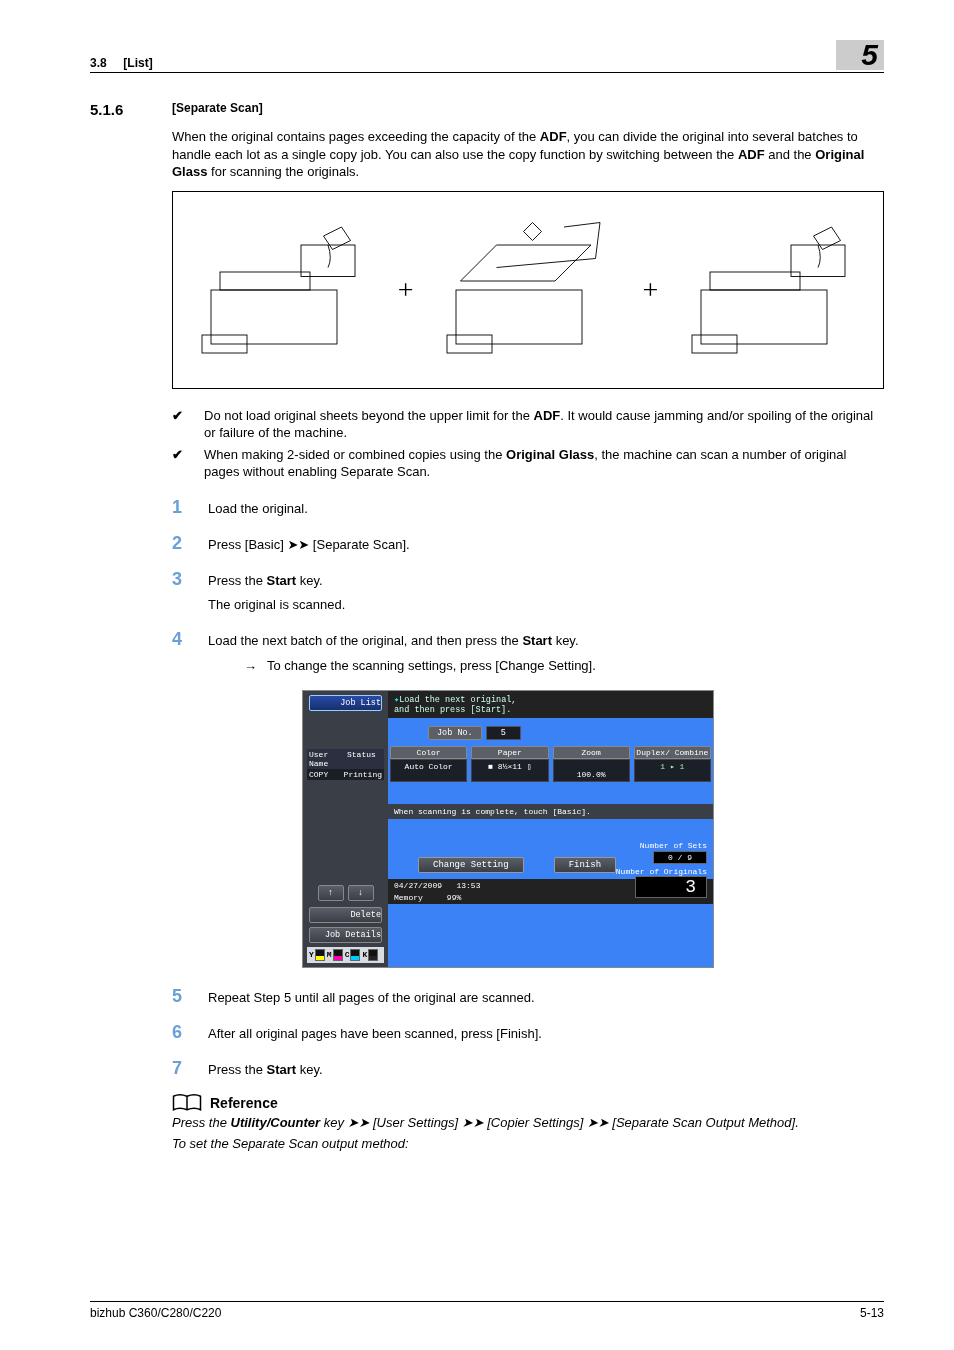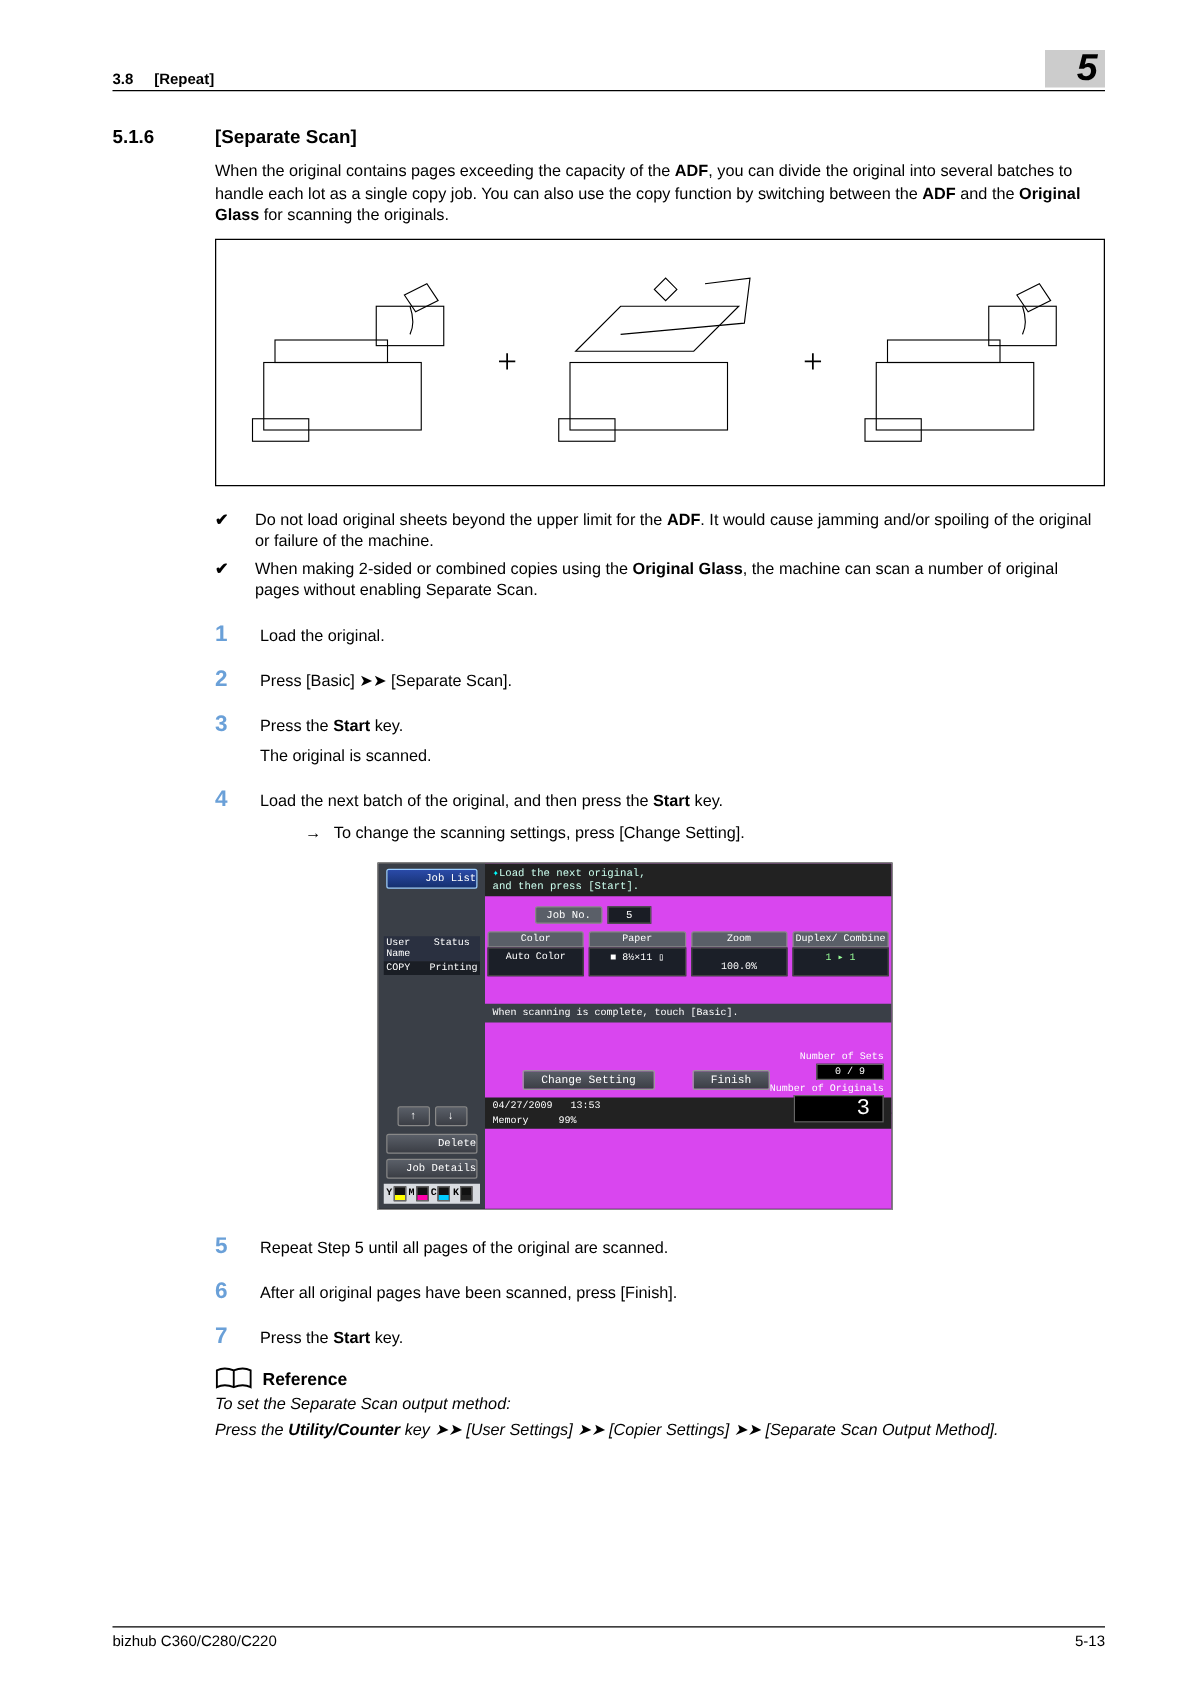--- a/index.html
+++ b/index.html
@@ -45,21 +45,21 @@
     gap: 42px;
     margin-bottom: 10px;
   }
   .section-num {
     font-weight: bold;
     font-size: 15px;
     width: 40px;
   }
   .section-title {
     font-weight: bold;
-    font-size: 15px;
+    font-size: 12px;
   }
   .content {
     margin-left: 82px;
   }
   .para {
     line-height: 1.35;
     margin-bottom: 10px;
   }
   .figure-box {
     border: 1px solid #000;
@@ -169,21 +169,21 @@
   }
   .toner { display:flex; align-items:center; gap:1px; }
   .toner-label { font-size:8px; font-weight:bold; }
   .Y{color:#000;} .Mc{color:#000;} .Cc{color:#000;} .K{color:#000;}
   .bar { width:8px; height:10px; background:#111; border:1px solid #666; position:relative;}
   .bar.i::after{content:"";position:absolute;bottom:0;left:0;right:0;height:40%;}
   .bar.y::after{background:#ff0;}
   .bar.m::after{background:#f0a;}
   .bar.c::after{background:#0cf;}
   .bar.k::after{background:#222;}
-  .sc-right { flex:1; background:#d946ef; position:relative; }
+  .sc-right { flex:1; background:#3b82f6; position:relative; }
   .msg-bar {
     background:#222; padding:3px 6px; color:#cfe;
     display:flex; flex-direction:column;
   }
   .msg-icon { color:#0ff; }
   .jobno-row { margin-top:8px; display:flex; gap:4px; padding-left:40px;}
   .jobno-lbl { background:#5a5f68; border:1px solid #888; border-radius:2px; padding:1px 8px;}
   .jobno-val { background:#1a1d25; border:1px solid #555; padding:1px 14px;}
   .hdr-row { display:flex; margin-top:6px;}
   .hdr-cell { flex:1; background:#5a5f68; border:1px solid #888; border-radius:2px 2px 0 0; text-align:center; padding:1px 0; margin:0 2px; font-size:8px;}
@@ -226,21 +226,21 @@
 </style>
 </head>
 <body>
 
 <div class="page">
 
   <div class="top-row">
     <div class="top-left">
       <span>3.8</span>
       &nbsp;&nbsp;&nbsp;
-      <span>[Repeat]</span>
+      <span>[List]</span>
     </div>
     <div class="top-chapter">5</div>
   </div>
 
   <div class="section-row">
     <div class="section-num">5.1.6</div>
     <div class="section-title">[Separate Scan]</div>
   </div>
 
   <div class="content">
@@ -432,24 +432,24 @@
       </div>
     </div>
 
     <div class="ref-row">
       <svg class="ref-icon" viewBox="0 0 40 26">
         <path d="M2 4 Q10 0 20 4 Q30 0 38 4 L38 22 Q30 18 20 22 Q10 18 2 22 Z" fill="none" stroke="#000" stroke-width="2"></path>
         <line x1="20" y1="4" x2="20" y2="22" stroke="#000" stroke-width="2"></line>
       </svg>
       <span class="ref-title">Reference</span>
     </div>
-    <div class="ref-text">To set the Separate Scan output method:</div>
     <div class="ref-text">
       <span>Press the </span><b>Utility/Counter</b><span> key ➤➤ [User Settings] ➤➤ [Copier Settings] ➤➤ [Separate Scan Output Method].</span>
     </div>
+    <div class="ref-text">To set the Separate Scan output method:</div>
 
   </div>
 
   <div class="footer">
     <span>bizhub C360/C280/C220</span>
     <span>5-13</span>
   </div>
 
 </div>
 

